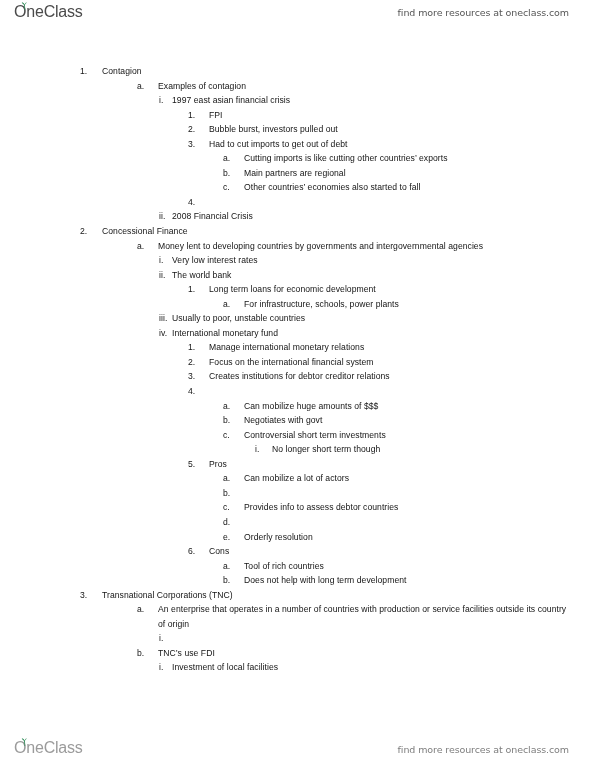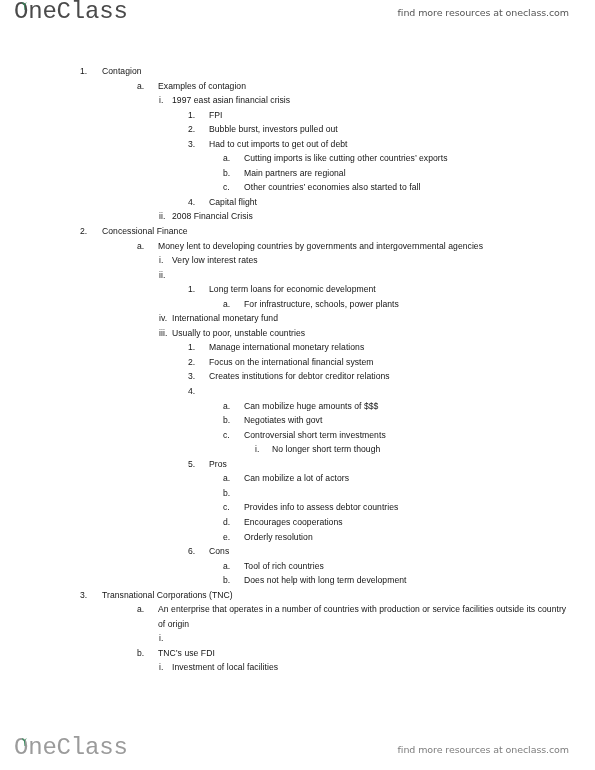--- a/index.html
+++ b/index.html
@@ -25,22 +25,22 @@
     height: 34px;
   }
   .brand-logo {
     position: absolute;
     left: 14px;
     top: 2px;
     display: flex;
     align-items: flex-start;
   }
   .brand-logo .logo-wordmark {
-    font-family: Liberation Mono, monospace;
-    font-size: 24px;
+    font-family: Liberation Sans, sans-serif;
+    font-size: 16px;
     font-weight: 400;
     letter-spacing: -0.2px;
     color: #4a4a4a;
     line-height: 20px;
   }
   .brand-logo .logo-sprout {
     position: absolute;
     left: 5.5px;
     top: -0.5px;
     width: 9px;
@@ -176,57 +176,57 @@
     <div class="outline-item lvl-5">
       <span class="marker">b.</span>
       <span class="item-text">Main partners are regional</span>
     </div>
     <div class="outline-item lvl-5">
       <span class="marker">c.</span>
       <span class="item-text">Other countries’ economies also started to fall</span>
     </div>
     <div class="outline-item lvl-4">
       <span class="marker">4.</span>
-      <span class="item-text">Capital flight</span>
     </div>
     <div class="outline-item lvl-3">
       <span class="marker">ii.</span>
       <span class="item-text">2008 Financial Crisis</span>
     </div>
     <div class="outline-item lvl-1">
       <span class="marker">2.</span>
       <span class="item-text">Concessional Finance</span>
     </div>
     <div class="outline-item lvl-2">
       <span class="marker">a.</span>
       <span class="item-text">Money lent to developing countries by governments and intergovernmental agencies</span>
     </div>
     <div class="outline-item lvl-3">
       <span class="marker">i.</span>
       <span class="item-text">Very low interest rates</span>
     </div>
     <div class="outline-item lvl-3">
       <span class="marker">ii.</span>
+      <span class="item-text">The world bank</span>
     </div>
     <div class="outline-item lvl-4">
       <span class="marker">1.</span>
       <span class="item-text">Long term loans for economic development</span>
     </div>
     <div class="outline-item lvl-5">
       <span class="marker">a.</span>
       <span class="item-text">For infrastructure, schools, power plants</span>
     </div>
     <div class="outline-item lvl-3">
+      <span class="marker">iii.</span>
+      <span class="item-text">Usually to poor, unstable countries</span>
+    </div>
+    <div class="outline-item lvl-3">
       <span class="marker">iv.</span>
       <span class="item-text">International monetary fund</span>
     </div>
-    <div class="outline-item lvl-3">
-      <span class="marker">iii.</span>
-      <span class="item-text">Usually to poor, unstable countries</span>
-    </div>
     <div class="outline-item lvl-4">
       <span class="marker">1.</span>
       <span class="item-text">Manage international monetary relations</span>
     </div>
     <div class="outline-item lvl-4">
       <span class="marker">2.</span>
       <span class="item-text">Focus on the international financial system</span>
     </div>
     <div class="outline-item lvl-4">
       <span class="marker">3.</span>
@@ -261,21 +261,20 @@
     </div>
     <div class="outline-item lvl-5">
       <span class="marker">b.</span>
     </div>
     <div class="outline-item lvl-5">
       <span class="marker">c.</span>
       <span class="item-text">Provides info to assess debtor countries</span>
     </div>
     <div class="outline-item lvl-5">
       <span class="marker">d.</span>
-      <span class="item-text">Encourages cooperations</span>
     </div>
     <div class="outline-item lvl-5">
       <span class="marker">e.</span>
       <span class="item-text">Orderly resolution</span>
     </div>
     <div class="outline-item lvl-4">
       <span class="marker">6.</span>
       <span class="item-text">Cons</span>
     </div>
     <div class="outline-item lvl-5">

